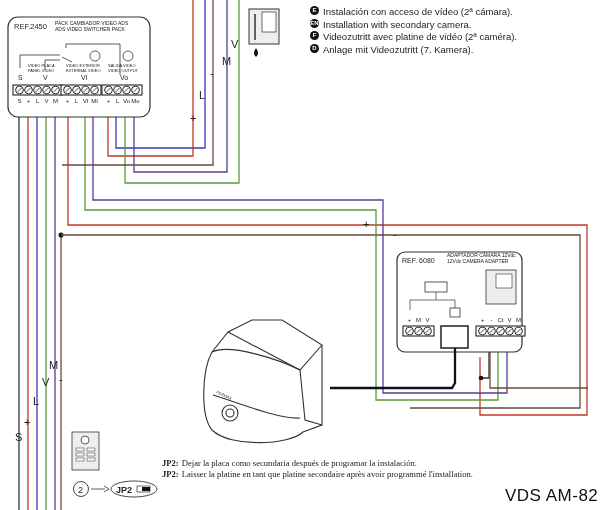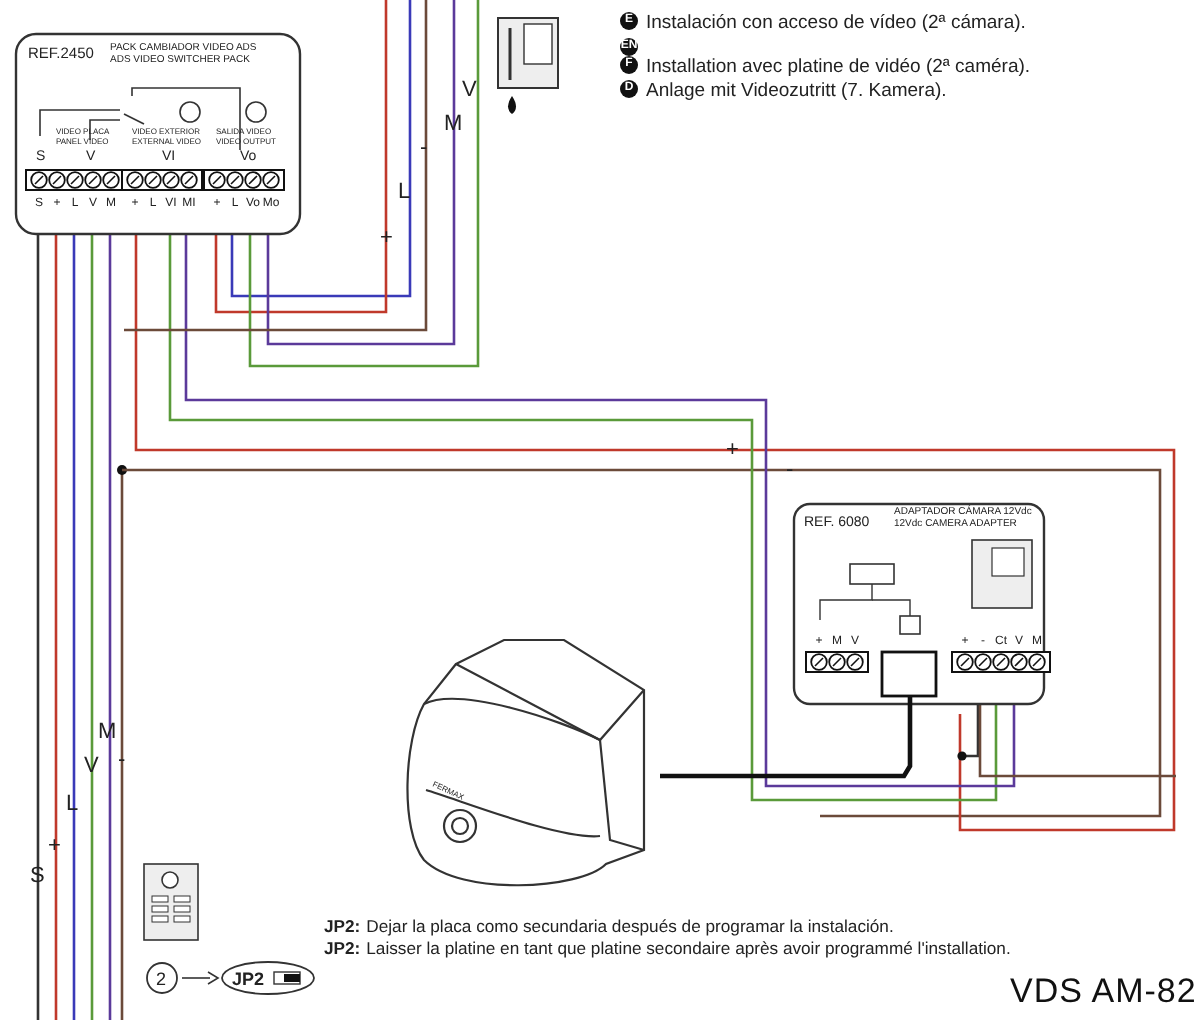--- a/index.html
+++ b/index.html
@@ -3,21 +3,21 @@
 <meta charset="utf-8">
 <style>
   html, body { margin: 0; padding: 0; background: #ffffff; }
   body { width: 600px; height: 510px; position: relative; overflow: hidden; font-family: "Liberation Sans", sans-serif; color: #222; }
   #diagram { position: absolute; left: 0; top: 0; width: 600px; height: 510px; }
   .lbl { font-family: "Liberation Sans", sans-serif; fill: #222; }
   .legend { position: absolute; left: 310px; top: 6px; font-size: 9.5px; line-height: 12.5px; color: #222; }
   .legend-row { display: flex; align-items: flex-start; white-space: nowrap; }
   .badge { display: inline-block; width: 9px; height: 9px; border-radius: 50%; background: #111; color: #fff; font-size: 6px; line-height: 9px; text-align: center; font-weight: bold; margin-right: 4px; }
   .notes { position: absolute; left: 162px; top: 458px; font-size: 8.6px; line-height: 11px; color: #222; }
-  .note-row { white-space: nowrap; }
+  .note-row { white-space: nowrap; font-family: Liberation Serif, serif; }
   .note-key { font-weight: bold; margin-right: 3px; }
   .ref-code { position: absolute; left: 505px; top: 486px; font-size: 17px; color: #111; letter-spacing: 0.5px; }
 </style>
 </head>
 <body>
 
 <svg id="diagram" viewBox="0 0 600 510" xmlns="http://www.w3.org/2000/svg">
 
   <g id="wires" fill="none" stroke-width="1.3">
 
@@ -226,24 +226,25 @@
   <rect x="142" y="487" width="8" height="4" fill="#111"></rect>
 </svg>
 
 <div class="legend">
   <div class="legend-row">
       <span class="badge">E</span>
       <span>Instalación con acceso de vídeo (2ª cámara).</span>
     </div>
   <div class="legend-row">
       <span class="badge">EN</span>
+      <span>Installation with secondary camera.</span>
     </div>
   <div class="legend-row">
       <span class="badge">F</span>
-      <span>Installation avec platine de vidéo (2ª caméra).</span>
+      <span>Videozutritt avec platine de vidéo (2ª caméra).</span>
     </div>
   <div class="legend-row">
       <span class="badge">D</span>
       <span>Anlage mit  Videozutritt (7. Kamera).</span>
     </div>
 </div>
 
 <div class="notes">
   <div class="note-row"><span class="note-key">JP2:</span><span>Dejar la placa como secundaria después de programar la instalación.</span></div>
   <div class="note-row"><span class="note-key">JP2:</span><span>Laisser la platine en tant que platine secondaire après avoir programmé l'installation.</span></div>

